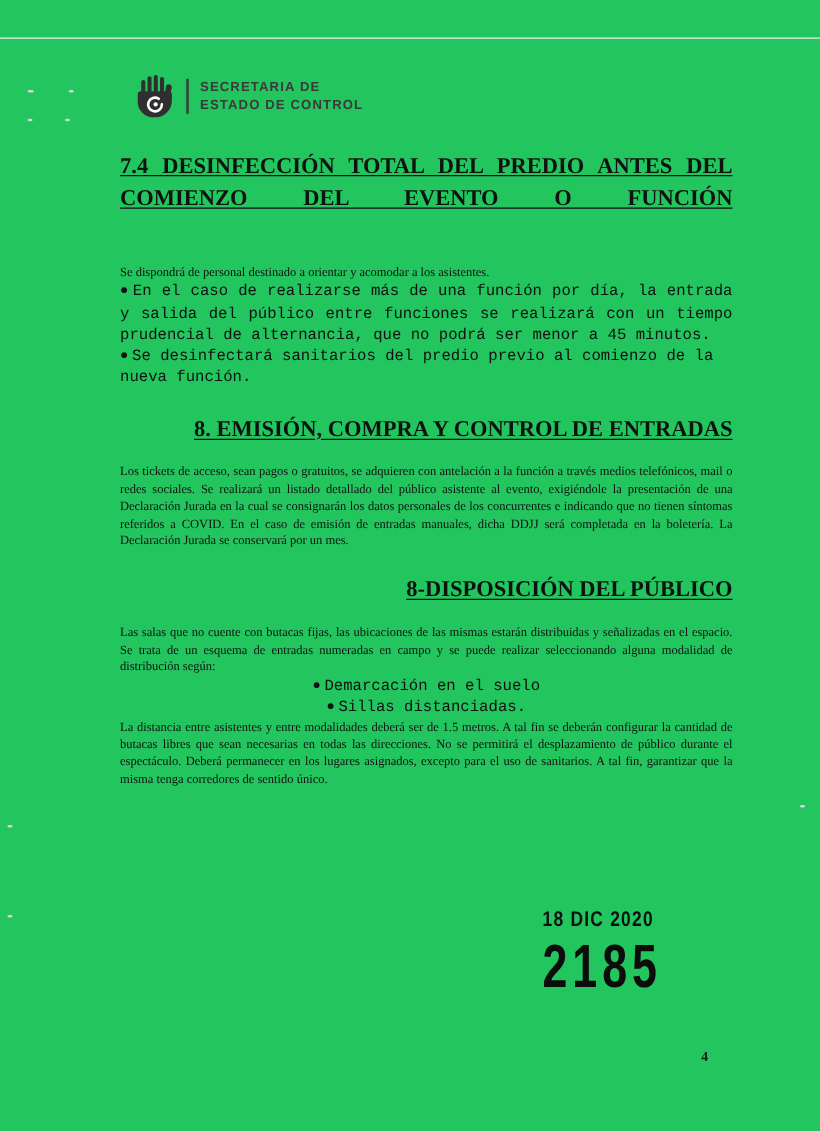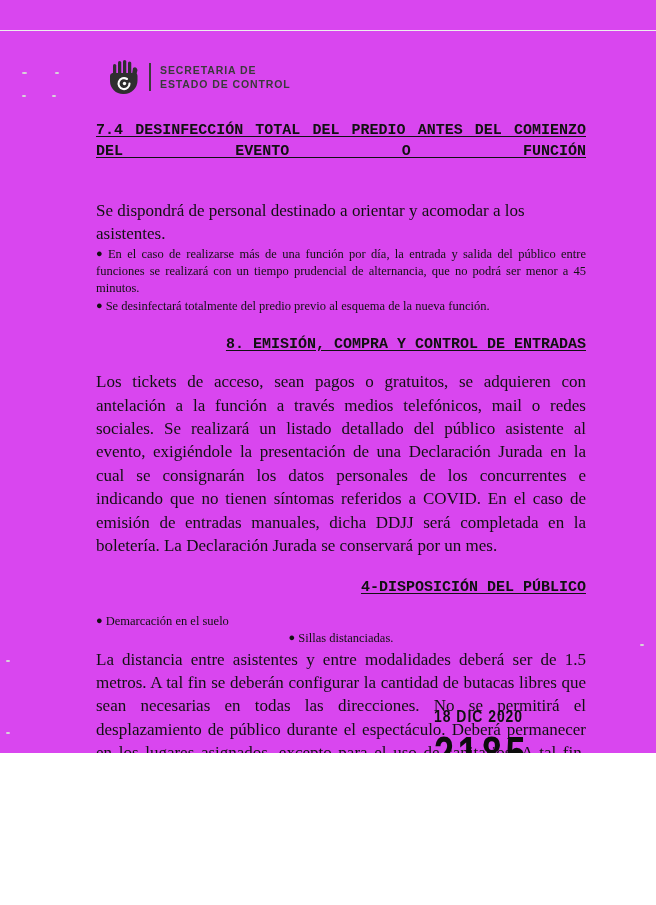--- a/index.html
+++ b/index.html
@@ -9,22 +9,22 @@
     background: #ffffff;
   }
   body {
     font-family: "Liberation Serif", serif;
     color: #111111;
   }
 
   .page {
     position: relative;
     width: 656px;
-    height: 753px;
-    background: #d946ef;
+    height: 905px;
+    background: #22c55e;
     overflow: hidden;
     box-sizing: border-box;
   }
 
   
   .scan-edge-top {
     position: absolute;
     left: 0;
     top: 30px;
     width: 656px;
@@ -68,22 +68,22 @@
 
   
   .content {
     position: absolute;
     left: 96px;
     top: 120px;
     width: 490px;
   }
 
   h2.section-heading {
-    font-family: Liberation Mono, monospace;
-    font-size: 15px;
+    font-family: Liberation Serif, serif;
+    font-size: 18px;
     font-weight: 700;
     line-height: 1.42;
     margin: 0;
     text-align: justify;
     text-decoration: underline;
     text-underline-offset: 2px;
   }
   h2.section-heading.tight {
     text-align: right;
   }
@@ -92,50 +92,50 @@
     text-align: justify;
   }
   h2.section-heading.justified-2line::after {
     content: "";
     display: inline-block;
     width: 100%;
   }
 
   p.body-text {
     font-family: "Liberation Serif", serif;
-    font-size: 17px;
+    font-size: 10px;
     line-height: 1.38;
     margin: 0;
     text-align: justify;
     text-justify: inter-word;
   }
   p.body-text.ragged {
     text-align: left;
   }
   .gap-md { height: 15px; }
   .gap-lg { height: 19px; }
 
   .bullet-line {
-    font-family: Liberation Serif, serif;
+    font-family: Liberation Mono, monospace;
     font-size: 12.5px;
     line-height: 1.38;
     text-align: justify;
     margin: 0;
   }
   .bullet-line .dot {
     font-size: 11px;
     vertical-align: 1px;
     padding-right: 3px;
   }
 
   
   .stamp {
     position: absolute;
     left: 434px;
-    top: 707px;
+    top: 726px;
     width: 160px;
   }
   .stamp-date {
     font-family: "Liberation Sans", sans-serif;
     font-size: 17px;
     font-weight: 700;
     letter-spacing: 1.2px;
     color: #101010;
     transform: scaleX(0.82);
     transform-origin: left center;
@@ -204,38 +204,39 @@
   <div class="content">
 
     <h2 class="section-heading justified-2line">7.4  DESINFECCIÓN  TOTAL  DEL  PREDIO  ANTES  DEL  COMIENZO  DEL EVENTO O FUNCIÓN</h2>
 
     <div class="gap-md"></div>
 
     <p class="body-text ragged">Se dispondrá de personal destinado a orientar y acomodar a los asistentes.</p>
 
     <p class="bullet-line"><span class="dot">●</span><span>En el caso de realizarse más de una función por día, la entrada y salida del público entre funciones se realizará con un tiempo prudencial de alternancia, que no podrá ser menor a 45 minutos.</span></p>
 
-    <p class="bullet-line" style="text-align:left;"><span class="dot">●</span><span>Se desinfectará totalmente del predio previo al esquema de la nueva función.</span></p>
+    <p class="bullet-line" style="text-align:left;"><span class="dot">●</span><span>Se desinfectará sanitarios del predio previo al comienzo de la nueva función.</span></p>
 
     <div class="gap-lg"></div>
 
     <h2 class="section-heading tight">8. EMISIÓN, COMPRA Y CONTROL DE ENTRADAS</h2>
 
     <div class="gap-md"></div>
 
     <p class="body-text">Los tickets de acceso, sean pagos o gratuitos, se adquieren con antelación a la función a través medios telefónicos, mail o redes sociales. Se realizará un listado detallado del público asistente al evento, exigiéndole la presentación de una Declaración Jurada en la cual se consignarán los datos personales de los concurrentes e indicando que no tienen síntomas referidos a COVID. En el caso de emisión de entradas manuales, dicha DDJJ será completada en la boletería. La Declaración Jurada se conservará por un mes.</p>
 
     <div class="gap-lg"></div>
 
-    <h2 class="section-heading tight">4-DISPOSICIÓN DEL PÚBLICO</h2>
+    <h2 class="section-heading tight">8-DISPOSICIÓN DEL PÚBLICO</h2>
 
     <div class="gap-md"></div>
 
-
-    <p class="bullet-line" style="text-align:left;"><span class="dot">●</span><span>Demarcación en el suelo</span></p>
+    <p class="body-text">Las salas que no cuente con butacas fijas, las ubicaciones de las mismas estarán distribuidas y señalizadas en el espacio. Se trata de un esquema de entradas numeradas en campo y se puede realizar seleccionando alguna modalidad de distribución según:</p>
+
+    <p class="bullet-line" style="text-align:center;"><span class="dot">●</span><span>Demarcación en el suelo</span></p>
 
     <p class="bullet-line" style="text-align:center;"><span class="dot">●</span><span>Sillas distanciadas.</span></p>
 
     <p class="body-text">La distancia entre asistentes y entre modalidades deberá ser de 1.5 metros. A tal fin se deberán configurar la cantidad de butacas libres que sean necesarias en todas las direcciones. No se permitirá el desplazamiento de público durante el espectáculo. Deberá permanecer en los lugares asignados, excepto para el uso de sanitarios. A tal fin, garantizar que la misma tenga corredores de sentido único.</p>
 
   </div>
 
   <div class="stamp">
     <div class="stamp-date">18 DIC 2020</div>
     <div class="stamp-number">2185</div>

